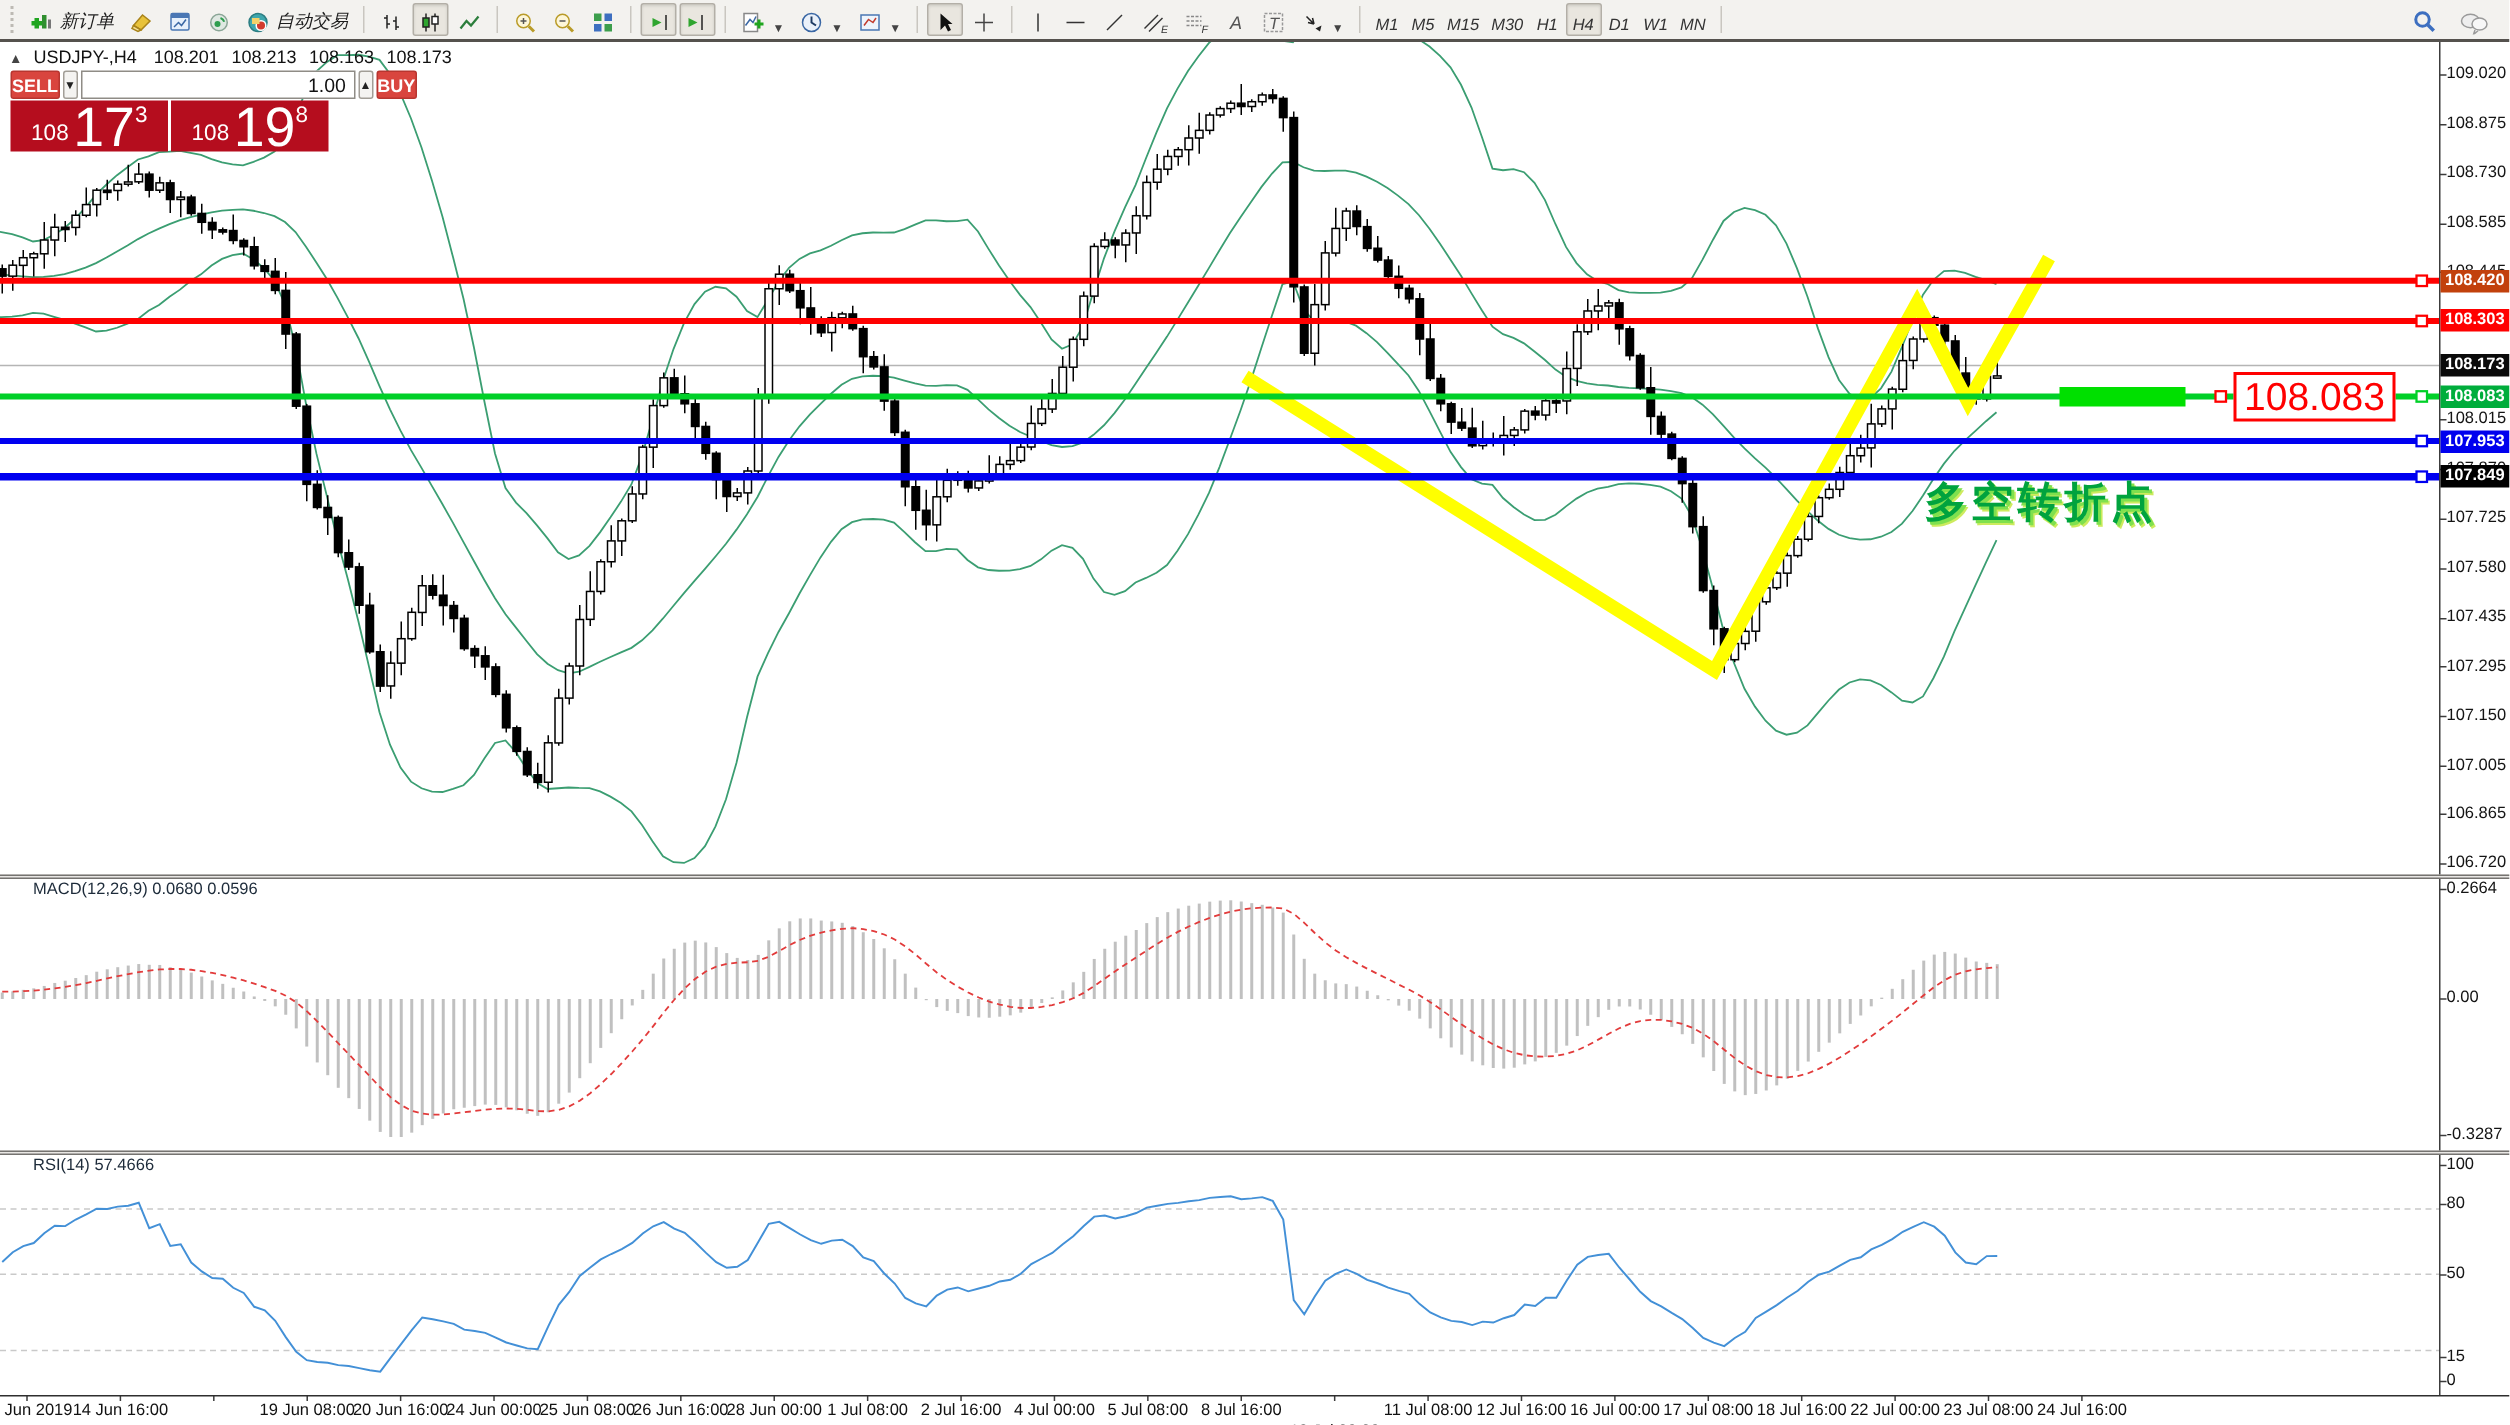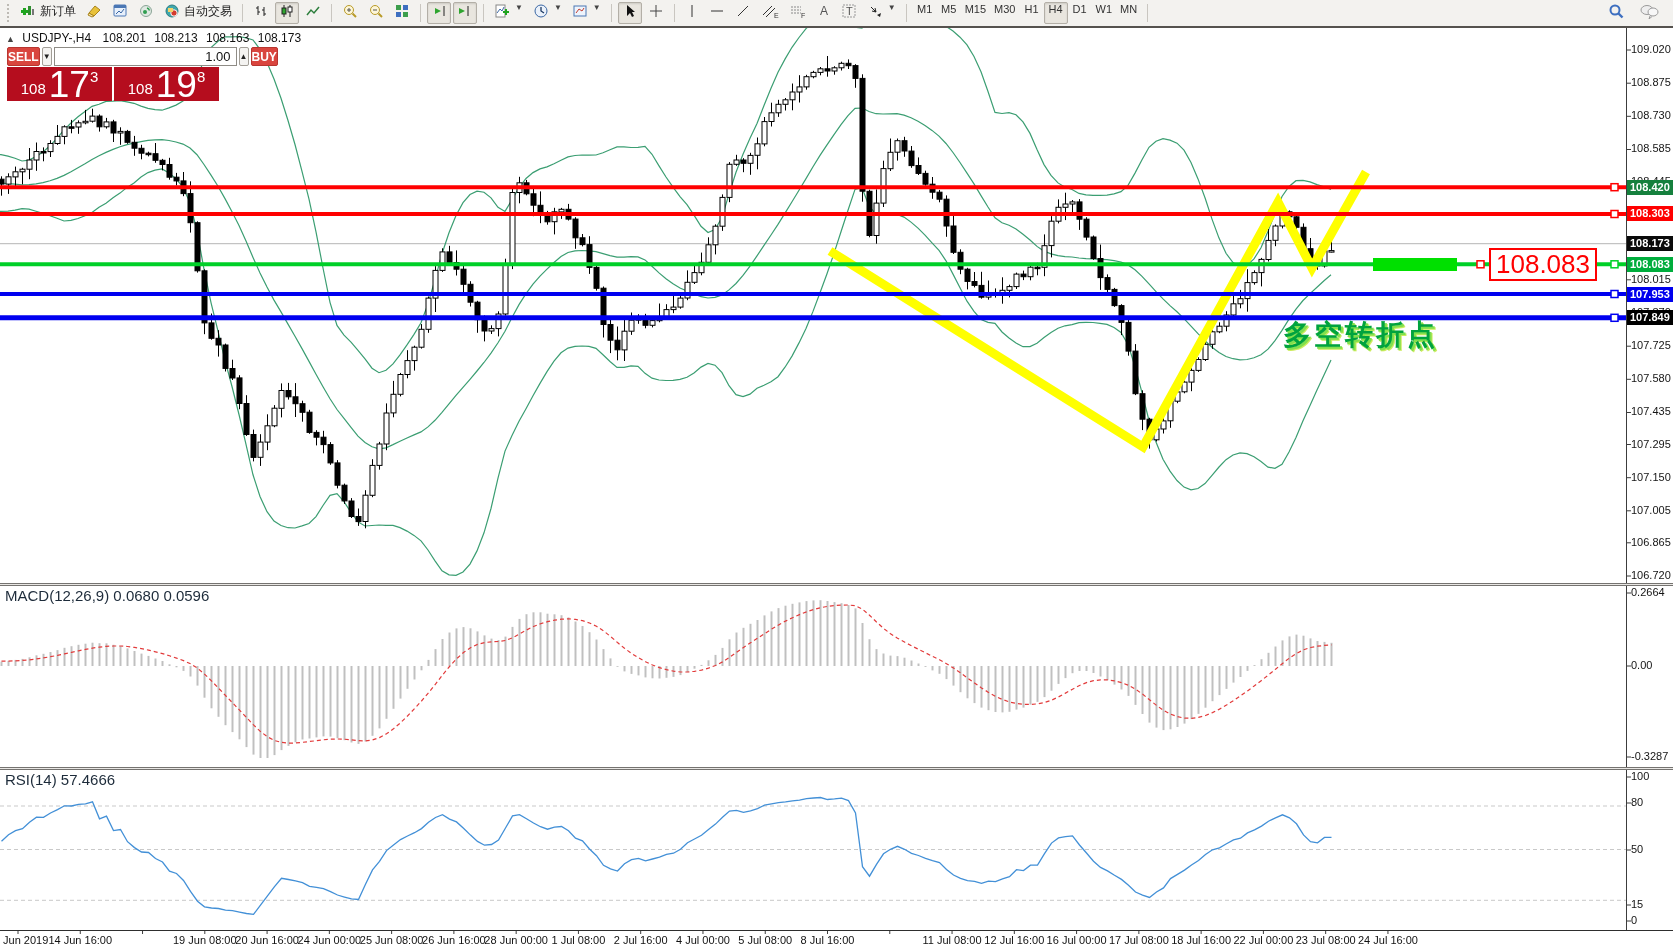--- a/index.html
+++ b/index.html
@@ -3,37 +3,37 @@
 <meta charset="utf-8">
 <style>
   * { margin:0; padding:0; box-sizing:border-box; }
   html,body { width:1673px; height:950px; font-family:"Liberation Sans", sans-serif; }
   .screen { position:absolute; top:0; left:0; width:1673px; height:950px; background:#fff; overflow:hidden; }
 
   
   .toolbar { position:absolute; top:0; left:0; width:1673px; height:26px; background:#f3f2ef;
              display:flex; align-items:center; padding:0 4px; gap:2px; z-index:40; }
   .toolbar-edge { position:absolute; top:26px; left:0; width:1673px; height:2px; background:#55524e; z-index:41; }
-  .tb-btn { height:22px; min-width:22px; display:flex; align-items:flex-start; justify-content:center;
-            gap:4px; padding:0 3px; border:1px solid transparent; border-radius:2px; color:#222; font-size:12px; }
+  .tb-btn { height:22px; min-width:22px; display:flex; align-items:flex-end; justify-content:center;
+            gap:4px; padding:0 3px; border:1px solid transparent; border-radius:2px; color:#222; font-size:12px;font-style:italic; }
   .tb-btn.active { background:#e9e6df; border-color:#b3afa7; box-shadow:inset 0 1px 2px rgba(0,0,0,.12); }
   .tb-btn svg { display:block; }
   .tb-sep { width:1px; height:18px; background:#c9c6c0; margin:0 4px; }
   .tb-grip { width:4px; height:18px; border-left:2px dotted #bdbab4; margin:0 3px; }
   .tb-label { font-size:12px; color:#1c1c1c; white-space:nowrap; }
   .tf { font-size:11px; color:#333; min-width:24px; justify-content:center; }
   .tb-caret { font-size:8px; color:#444; margin-left:1px; }
   .tb-right { margin-left:auto; display:flex; align-items:center; gap:6px; padding-right:6px; }
 
   
   .chart-bg { position:absolute; top:28px; left:0; width:1673px; height:902px; background:#fff; z-index:1; }
   svg.chart { position:absolute; top:0; left:0; z-index:5; }
   .symbol-line { position:absolute; top:31px; left:6px; font-size:12px; color:#111; z-index:20; }
   .symbol-line .tri { font-size:9px; color:#444; margin-right:4px; }
-  .pane-label { position:absolute; left:5px; font-size:15px; color:#1d2b3a; z-index:20; }
+  .pane-label { position:absolute; left:22px; font-size:11px; color:#1d2b3a; z-index:20; }
 
   .pane-sep { position:absolute; left:0; width:1673px; height:3px; background:#e9e7e4;
               border-top:1px solid #757370; border-bottom:1px solid #757370; z-index:18; }
   .time-axis-line { position:absolute; top:930px; left:0; width:1673px; height:1px; background:#2e2e2e; z-index:18; }
 
   .price-tick { position:absolute; left:1631px; width:44px; font-size:11px; color:#141414; z-index:8; }
   .axis-chip  { position:absolute; left:1627px; width:46px; height:15px; line-height:15px; font-size:11px;
                 font-weight:600; color:#fff; padding-left:3px; z-index:12; }
   .ind-tick   { position:absolute; left:1631px; font-size:11px; color:#141414; z-index:8; }
   .time-tick  { position:absolute; top:934px; transform:translateX(-50%); font-size:11px; color:#111;
@@ -1039,21 +1039,21 @@
       <div class="price-tick" style="top: 272.839px;">108.015</div>
       <div class="price-tick" style="top: 306px;">107.870</div>
       <div class="price-tick" style="top: 339.161px;">107.725</div>
       <div class="price-tick" style="top: 372.322px;">107.580</div>
       <div class="price-tick" style="top: 405.483px;">107.435</div>
       <div class="price-tick" style="top: 437.5px;">107.295</div>
       <div class="price-tick" style="top: 470.661px;">107.150</div>
       <div class="price-tick" style="top: 503.822px;">107.005</div>
       <div class="price-tick" style="top: 535.839px;">106.865</div>
       <div class="price-tick" style="top: 569px;">106.720</div>
-      <div class="axis-chip" style="top: 179.717px; background: #15803d;">108.420</div>
+      <div class="axis-chip" style="top: 179.717px; background: #c2410c;">108.420</div>
       <div class="axis-chip" style="top: 206.475px; background: rgb(255, 0, 0);">108.303</div>
       <div class="axis-chip" style="top: 236.205px; background: rgb(10, 10, 10);">108.173</div>
       <div class="axis-chip" style="top: 256.788px; background: rgb(0, 173, 60);">108.083</div>
       <div class="axis-chip" style="top: 286.518px; background: rgb(0, 0, 238);">107.953</div>
       <div class="axis-chip" style="top: 310.303px; background: #000000;">107.849</div>
       <div class="ind-tick" style="top: 586px;">0.2664</div>
       <div class="ind-tick" style="top: 659px;">0.00</div>
       <div class="ind-tick" style="top: 750px;">-0.3287</div>
       <div class="ind-tick" style="top: 770px;">100</div>
       <div class="ind-tick" style="top: 796px;">80</div>

